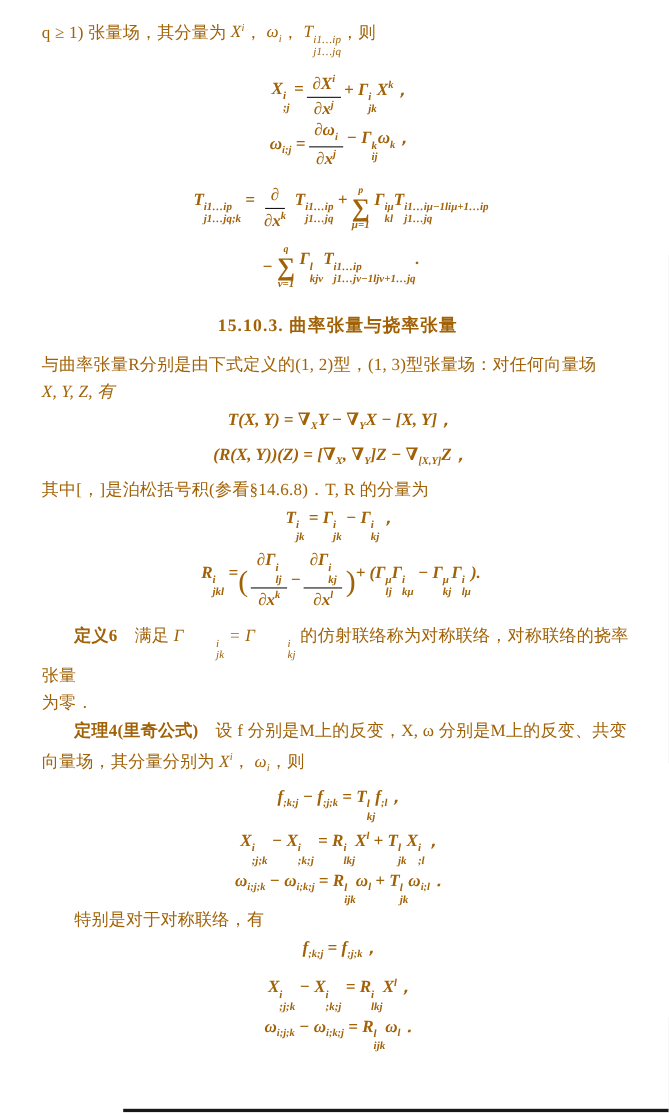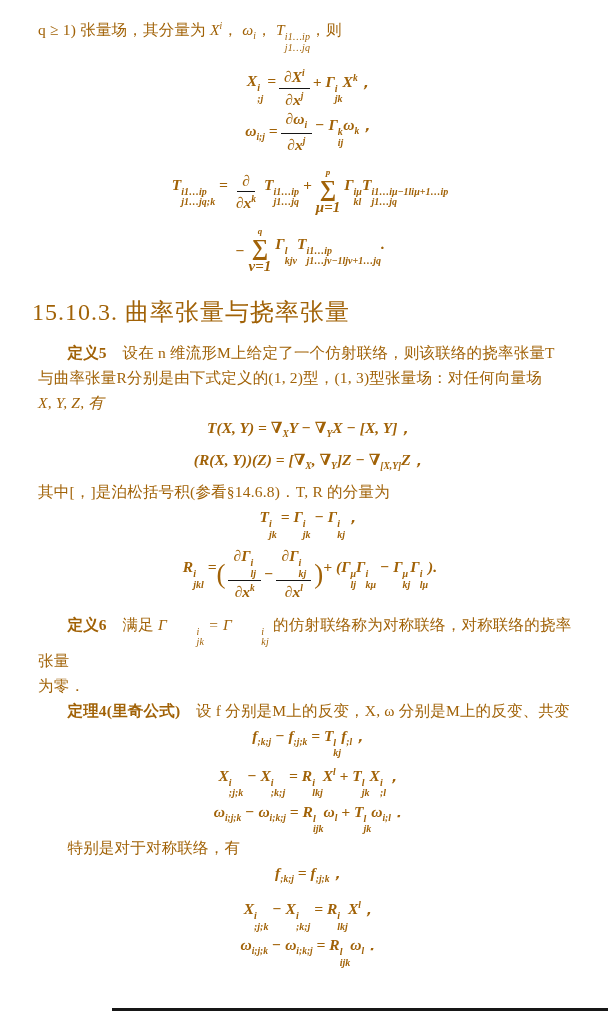--- a/index.html
+++ b/index.html
@@ -32,23 +32,23 @@
         vertical-align:-5px; text-align:left; max-width:110px; }
   .ss .u, .ss .d { white-space:nowrap; }
   .fr { display:inline-flex; flex-direction:column; align-items:center; margin:0 3px;
         line-height:1.25; }
   .fr .nu { padding:0 5px 1px; border-bottom:1.6px solid #151515; }
   .fr .de { padding:1px 5px 0; }
   .su { display:inline-flex; flex-direction:column; align-items:center; line-height:1;
         margin:0 4px; }
   .su .t { font-size:9px; }
   .su .s { font-size:23px; font-style:normal; }
-  .su .b { font-size:15px; }
+  .su .b { font-size:10px; }
   .bigp { font-size:27px; font-weight:normal; font-style:normal; line-height:1; }
-  h2.sec { font-size:24px; font-weight:normal; margin:22px 0 12px -6px; letter-spacing:1px; }
+  h2.sec { font-size:16px; font-weight:bold; margin:22px 0 12px -6px; letter-spacing:1px;text-align:center; }
   h1.sec2 { font-size:21px; font-weight:bold; text-align:center; margin:18px 0 14px; letter-spacing:2px; }
   .scan-line { position:absolute; left:112px; right:0; bottom:1px; height:3px; background:#171717; }
 </style>
 </head>
 <body>
 
 <div class="page">
 
   <p class="line"><span>q ≥ 1) 张量场，其分量为 </span><span class="m grp"><span>X</span><sup>i</sup></span><span>， </span><span class="m grp"><span>ω</span><sub>i</sub></span><span>， </span><span class="m grp"><span>T</span><span class="ss">
           <span class="u">i1…ip</span>
@@ -120,21 +120,20 @@
           <span class="u">l</span>
           <span class="d">kjν</span>
         </span><span>T</span><span class="ss">
           <span class="u">i1…ip</span>
           <span class="d">j1…jν−1ljν+1…jq</span>
         </span><span>.</span></span>
   </div>
 
   <h2 class="sec">15.10.3. 曲率张量与挠率张量</h2>
 
-  <p class="line indent"><span class="lbl">定义5</span><span>　设在 n 维流形M上给定了一个仿射联络，则该联络的挠率张量T</span></p>
   <p class="line">与曲率张量R分别是由下式定义的(1, 2)型，(1, 3)型张量场：对任何向量场</p>
   <p class="line m">X, Y, Z, 有</p>
 
   <div class="eq"><span>T(X, Y) = ∇</span><sub>X</sub><span>Y − ∇</span><sub>Y</sub><span>X − [X, Y]，</span></div>
   <div class="eq"><span>(R(X, Y))(Z) = [∇</span><sub>X</sub><span>, ∇</span><sub>Y</sub><span>]Z − ∇</span><sub>[X,Y]</sub><span>Z，</span></div>
 
   <p class="line">其中[，]是泊松括号积(参看§14.6.8)．T, R 的分量为</p>
 
   <div class="eq"><span>T</span><span class="ss">
         <span class="u">i</span>
@@ -187,20 +186,21 @@
   <p class="line indent" style="margin-top:10px;"><span class="lbl">定义6</span><span>　满足 </span><span class="m grp"><span>Γ</span><span class="ss">
           <span class="u">i</span>
           <span class="d">jk</span>
         </span><span> = </span><span>Γ</span><span class="ss">
           <span class="u">i</span>
           <span class="d">kj</span>
         </span></span><span> 的仿射联络称为对称联络，对称联络的挠率张量</span></p>
   <p class="line">为零．</p>
 
   <p class="line indent"><span class="lbl">定理4(里奇公式)</span><span>　设 f 分别是M上的反变，X, ω 分别是M上的反变、共变</span></p>
+  <p class="line"><span>向量场，其分量分别为 </span><span class="m grp"><span>X</span><sup>i</sup></span><span>， </span><span class="m grp"><span>ω</span><sub>i</sub></span><span>，则</span></p>
 
   <div class="eq"><span>f</span><sub>;k;j</sub><span> − </span><span>f</span><sub>;j;k</sub><span> = </span><span>T</span><span class="ss">
         <span class="u">l</span>
         <span class="d">kj</span>
       </span><span>f</span><sub>;l</sub><span>，</span></div>
   <div class="eq"><span>X</span><span class="ss">
         <span class="u">i</span>
         <span class="d">;j;k</span>
       </span><span> − </span><span>X</span><span class="ss">
         <span class="u">i</span>

